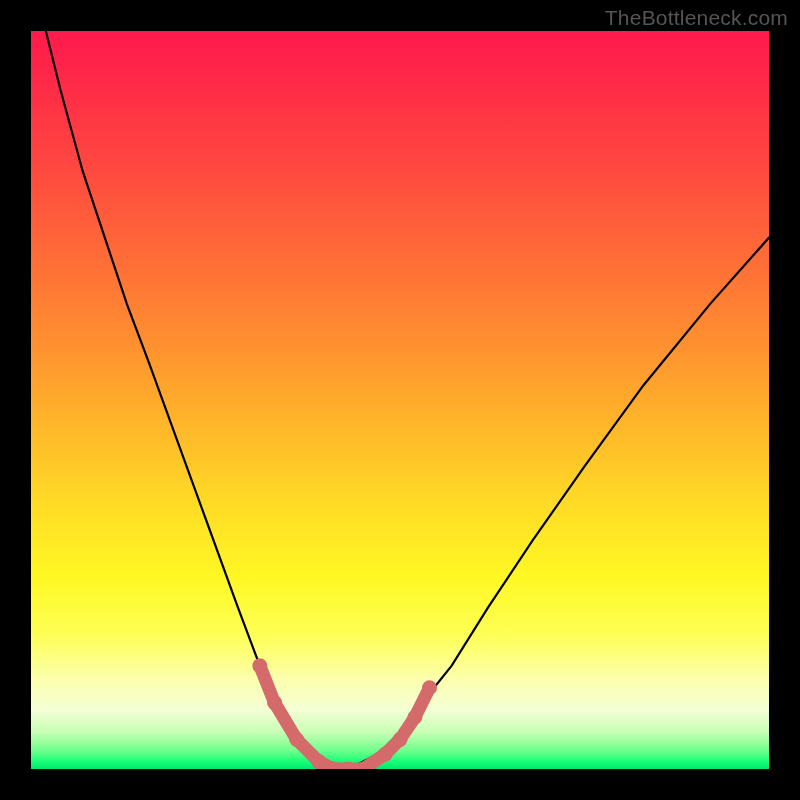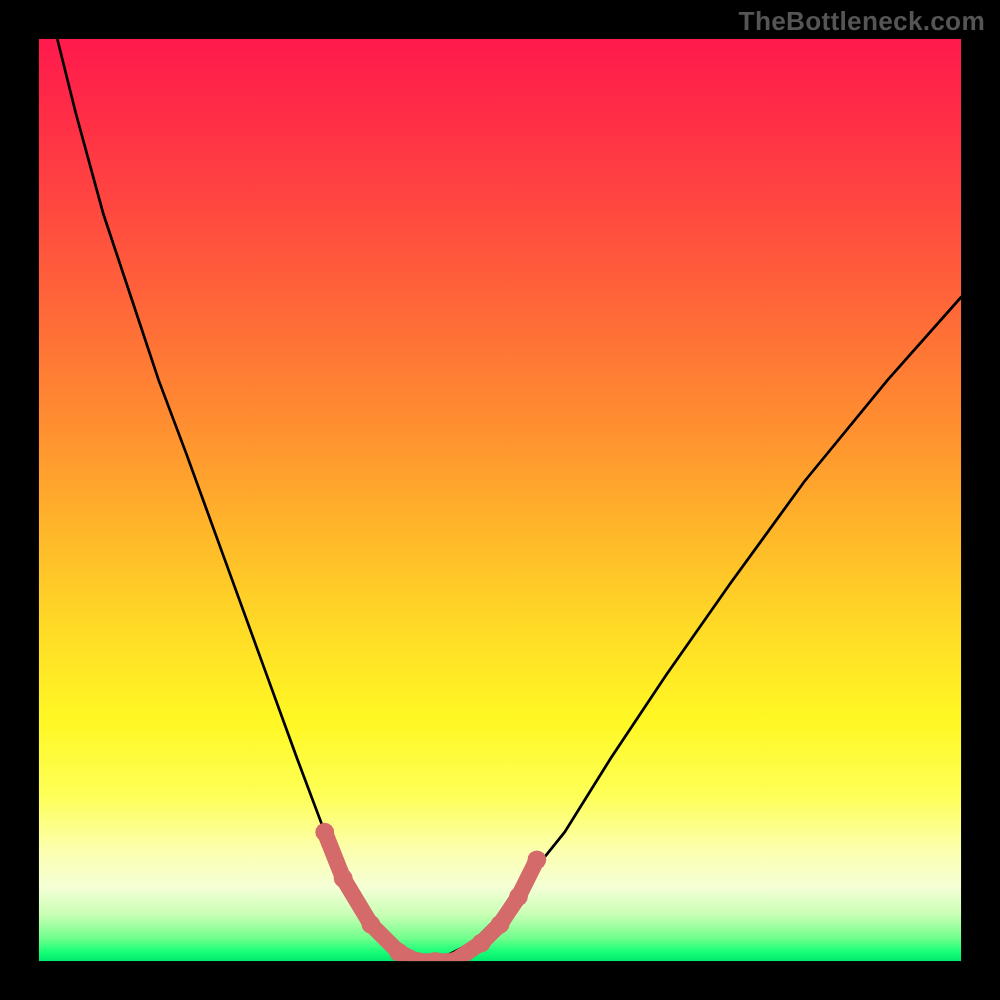--- a/index.html
+++ b/index.html
@@ -18,21 +18,21 @@
     width: 800px;
     height: 800px;
     background: #000000;
   }
   .watermark {
     position: absolute;
     top: 6px;
     right: 12px;
     color: #555555;
     font-size: 21px;
-    font-weight: 700;
+    font-weight: 400;
     letter-spacing: 0.2px;
     z-index: 50;
   }
   .plot-area {
     position: absolute;
     left: 31px;
     top: 31px;
     width: 738px;
     height: 738px;
     overflow: hidden;

